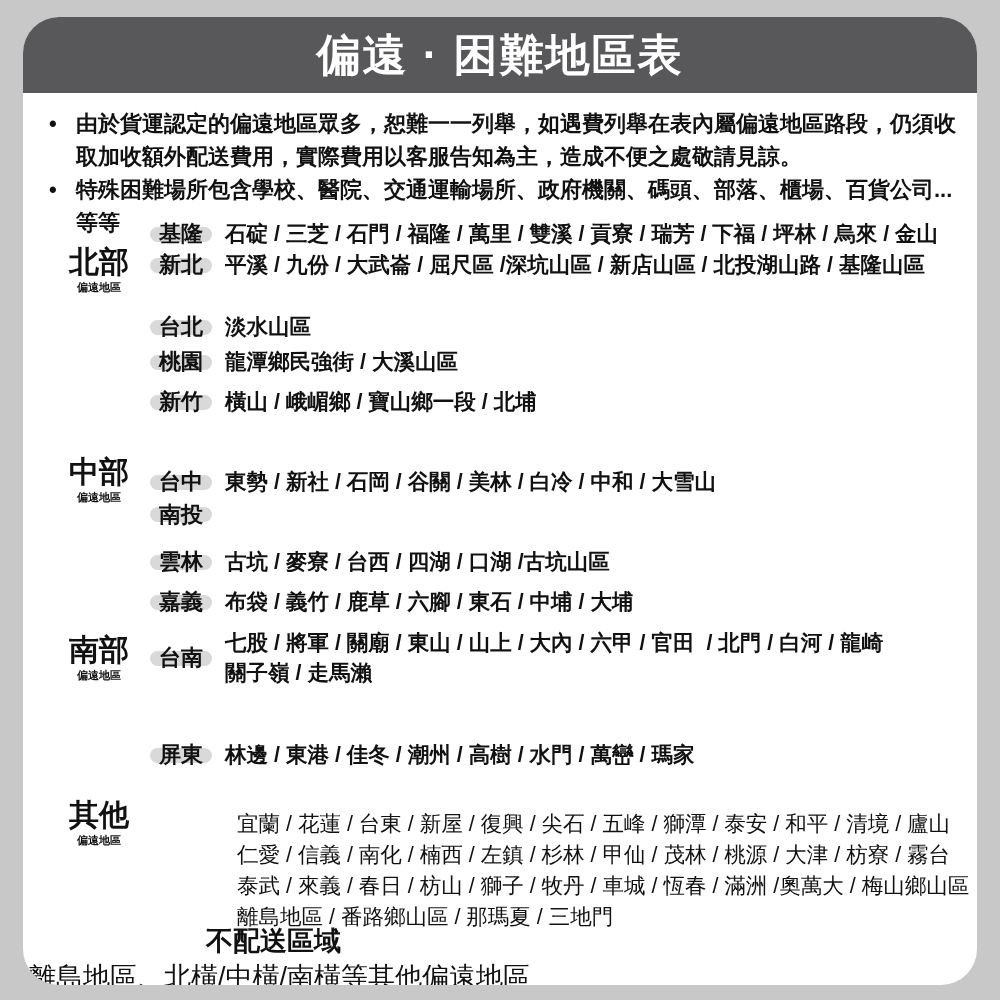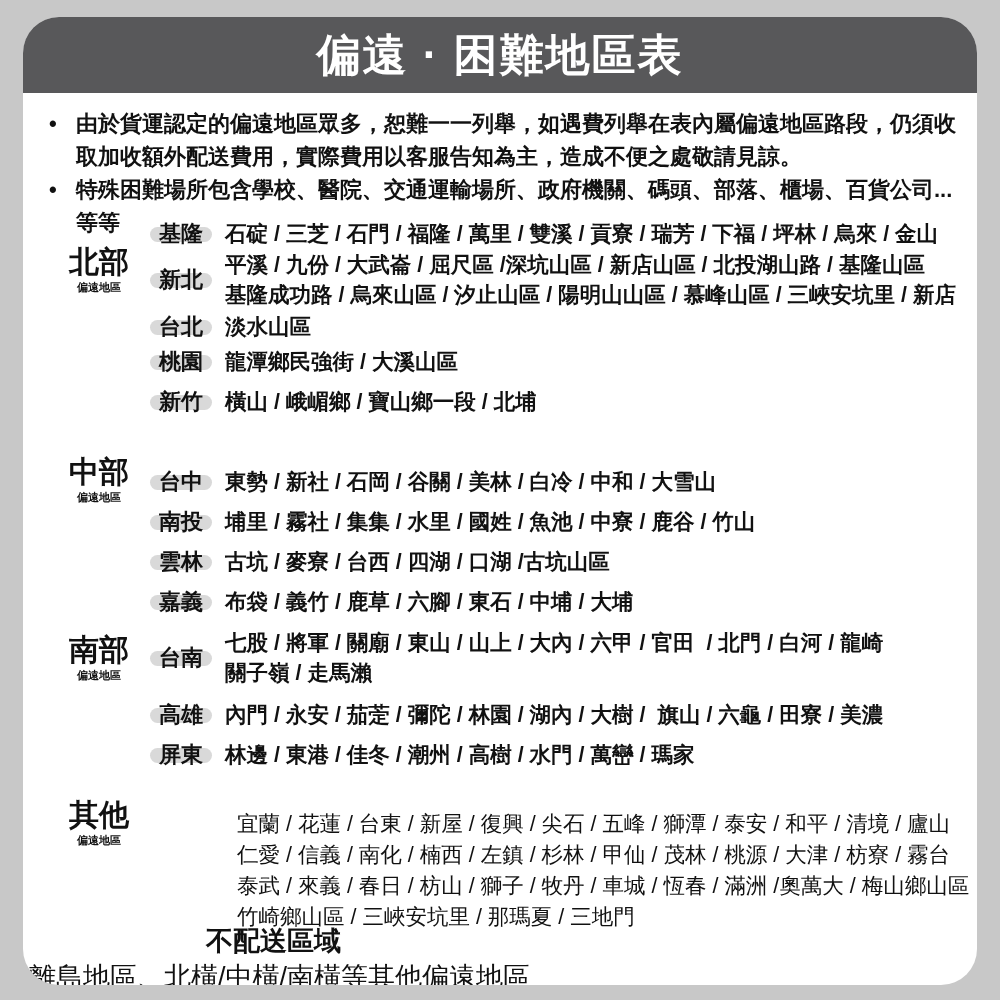--- a/index.html
+++ b/index.html
@@ -107,21 +107,20 @@
     <div class="citybox">基隆</div>
     <div class="cells">
         <span class="line">石碇 / 三芝 / 石門 / 福隆 / 萬里 / 雙溪 / 貢寮 / 瑞芳 / 下福 / 坪林 / 烏來 / 金山</span>
       </div>
   </div>
 
   <div class="trow" style="top:233px">
     <div class="citybox">新北</div>
     <div class="cells">
       <span class="line">平溪 / 九份 / 大武崙 / 屈尺區 /深坑山區 / 新店山區 / 北投湖山路 / 基隆山區</span>
-      <span class="line">基隆成功路 / 烏來山區 / 汐止山區 / 陽明山山區 / 慕峰山區 / 三峽安坑里 / 新店</span>
     </div>
   </div>
 
   <div class="trow" style="top:295px">
     <div class="citybox">台北</div>
     <div class="cells">
         <span class="line">淡水山區</span>
       </div>
   </div>
 
@@ -142,23 +141,20 @@
 
   <div class="trow" style="top:450px">
     <div class="citybox">台中</div>
     <div class="cells">
         <span class="line">東勢 / 新社 / 石岡 / 谷關 / 美林 / 白冷 / 中和 / 大雪山</span>
       </div>
   </div>
 
   <div class="trow" style="top:490px">
     <div class="citybox">南投</div>
-    <div class="cells">
-        <span class="line">埔里 / 霧社 / 集集 / 水里 / 國姓 / 魚池 / 中寮 / 鹿谷 / 竹山</span>
-      </div>
   </div>
 
   <div class="trow" style="top:530px">
     <div class="citybox">雲林</div>
     <div class="cells">
         <span class="line">古坑 / 麥寮 / 台西 / 四湖 / 口湖 /古坑山區</span>
       </div>
   </div>
 
   <div class="trow" style="top:570px">
@@ -169,39 +165,33 @@
   </div>
 
   <div class="trow" style="top:611px">
     <div class="citybox">台南</div>
     <div class="cells">
       <span class="line">七股 / 將軍 / 關廟 / 東山 / 山上 / 大內 / 六甲 / 官田  / 北門 / 白河 / 龍崎</span>
       <span class="line">關子嶺 / 走馬瀨</span>
     </div>
   </div>
 
-  <div class="trow" style="top:683px">
-    <div class="citybox">高雄</div>
-    <div class="cells">
-        <span class="line">內門 / 永安 / 茄萣 / 彌陀 / 林園 / 湖內 / 大樹 /  旗山 / 六龜 / 田寮 / 美濃</span>
-      </div>
-  </div>
 
   <div class="trow" style="top:723px">
     <div class="citybox">屏東</div>
     <div class="cells">
         <span class="line">林邊 / 東港 / 佳冬 / 潮州 / 高樹 / 水門 / 萬巒 / 瑪家</span>
       </div>
   </div>
 
   <div class="other-block">
     <span class="line">宜蘭 / 花蓮 / 台東 / 新屋 / 復興 / 尖石 / 五峰 / 獅潭 / 泰安 / 和平 / 清境 / 廬山</span>
     <span class="line">仁愛 / 信義 / 南化 / 楠西 / 左鎮 / 杉林 / 甲仙 / 茂林 / 桃源 / 大津 / 枋寮 / 霧台</span>
     <span class="line">泰武 / 來義 / 春日 / 枋山 / 獅子 / 牧丹 / 車城 / 恆春 / 滿洲 /奧萬大 / 梅山鄉山區</span>
-    <span class="line">竹崎鄉山區 / 三峽安坑里 / 那瑪夏 / 三地門</span>
+    <span class="line">離島地區 / 番路鄉山區 / 那瑪夏 / 三地門</span>
   </div>
 
   <div class="nodeliver">
     <span class="lab">不配送區域</span>
     <span class="txt">離島地區、北橫/中橫/南橫等其他偏遠地區</span>
   </div>
 
 </div>
 
 </body></html>

